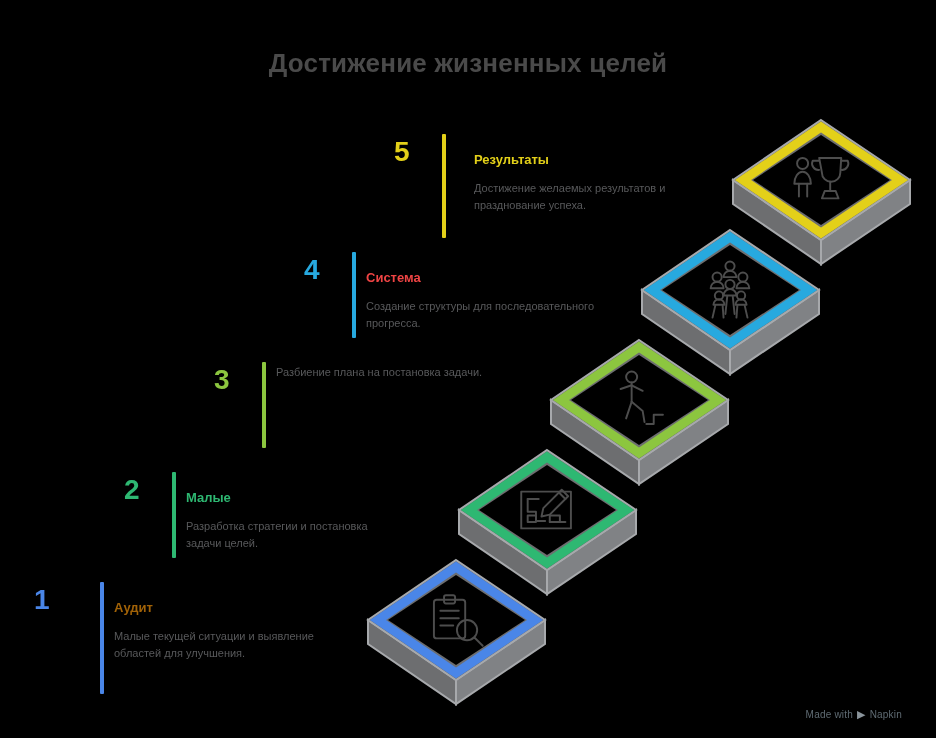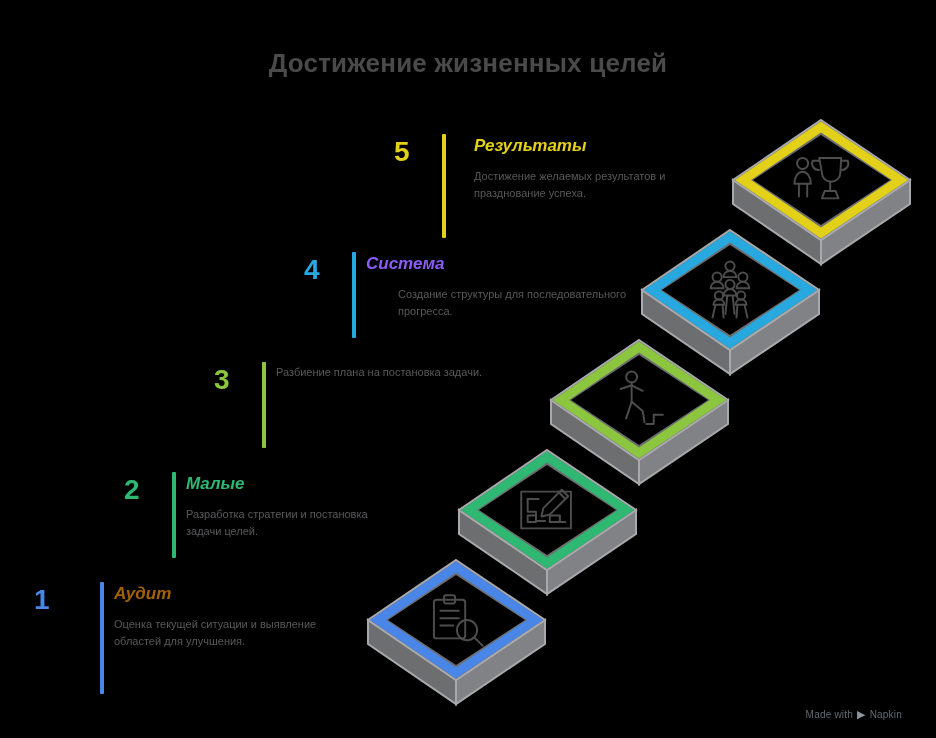--- a/index.html
+++ b/index.html
@@ -41,26 +41,25 @@
   }
   .accent-bar {
     position: absolute;
     width: 4px;
     border-radius: 1px;
   }
   .step-body {
     position: absolute;
   }
   .step-label {
-    font-size: 17px;
+    font-size: 13px;
     font-weight: bold;
     line-height: 1.2;
-    margin: 0 0 12px 0;
+    margin: 16px 0 12px 0;
     white-space: nowrap;
-    font-style: italic;
   }
   .step-desc {
     font-size: 11px;
     line-height: 1.55;
     color: #58595b;
     margin: 0;
     width: 210px;
   }
 
   
@@ -220,21 +219,21 @@
       </g>
     </g>
   </svg>
 
   <div class="step-text" style="left:0; top:578px; width:340px; height:110px;">
     <div class="step-num" style="left:34px; top:8px; color:#4a86e8;">1</div>
     <div class="accent-bar" style="left:100px; top:582px; height:0;"></div>
     <div class="accent-bar" style="left:100px; top:4px; height:112px; background:#4a86e8;"></div>
     <div class="step-body" style="left:114px; top:6px;">
       <p class="step-label" style="color:#a16207;">Аудит</p>
-      <p class="step-desc">Оценка текущей ситуации и выявление областей для улучшения.</p>
+      <p class="step-desc">Малые текущей ситуации и выявление областей для улучшения.</p>
     </div>
   </div>
 
   <div class="step-text" style="left:90px; top:468px; width:340px; height:95px;">
     <div class="step-num" style="left:34px; top:8px; color:#2eb872;">2</div>
     <div class="accent-bar" style="left:82px; top:4px; height:86px; background:#2eb872;"></div>
     <div class="step-body" style="left:96px; top:6px;">
       <p class="step-label" style="color:#2eb872;">Малые</p>
       <p class="step-desc">Разработка стратегии и постановка задачи целей.</p>
     </div>
@@ -245,22 +244,22 @@
     <div class="accent-bar" style="left:82px; top:4px; height:86px; background:#8cc63f;"></div>
     <div class="step-body" style="left:96px; top:6px;">
       <p class="step-desc">Разбиение плана на постановка задачи.</p>
     </div>
   </div>
 
   <div class="step-text" style="left:270px; top:248px; width:360px; height:95px;">
     <div class="step-num" style="left:34px; top:8px; color:#27a9df;">4</div>
     <div class="accent-bar" style="left:82px; top:4px; height:86px; background:#27a9df;"></div>
     <div class="step-body" style="left:96px; top:6px;">
-      <p class="step-label" style="color:#8b5cf6;">Система</p>
-      <p class="step-desc" style="width:230px;margin-left:32px;">Создание структуры для последовательного прогресса.</p>
+      <p class="step-label" style="color:#ef4444;">Система</p>
+      <p class="step-desc" style="width:230px;">Создание структуры для последовательного прогресса.</p>
     </div>
   </div>
 
   <div class="step-text" style="left:360px; top:130px; width:360px; height:110px;">
     <div class="step-num" style="left:34px; top:8px; color:#e3d019;">5</div>
     <div class="accent-bar" style="left:82px; top:4px; height:104px; background:#e3d019;"></div>
     <div class="step-body" style="left:114px; top:6px;">
       <p class="step-label" style="color:#e3d019;">Результаты</p>
       <p class="step-desc">Достижение желаемых результатов и празднование успеха.</p>
     </div>

